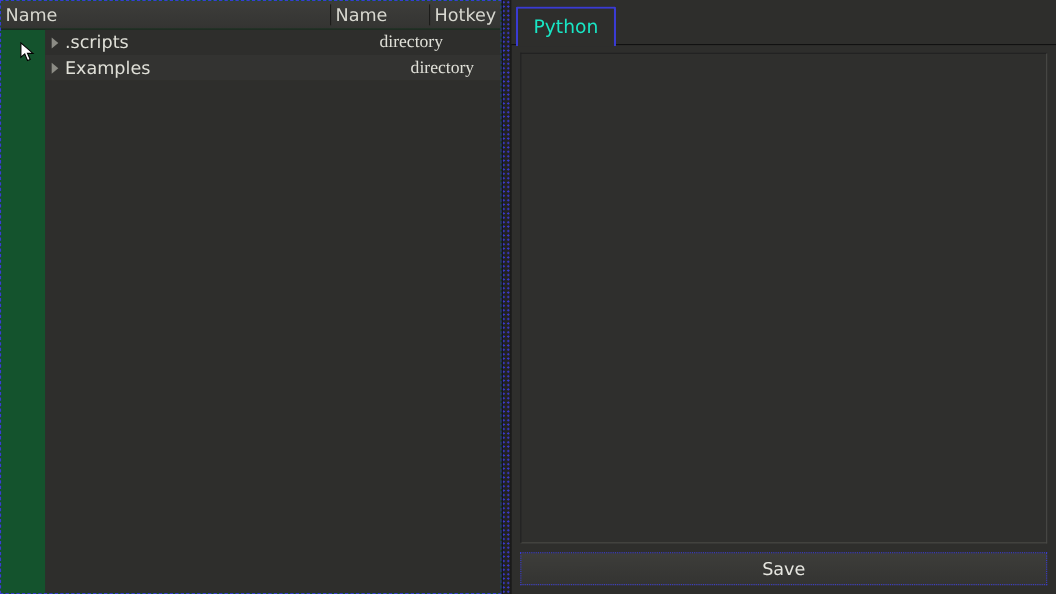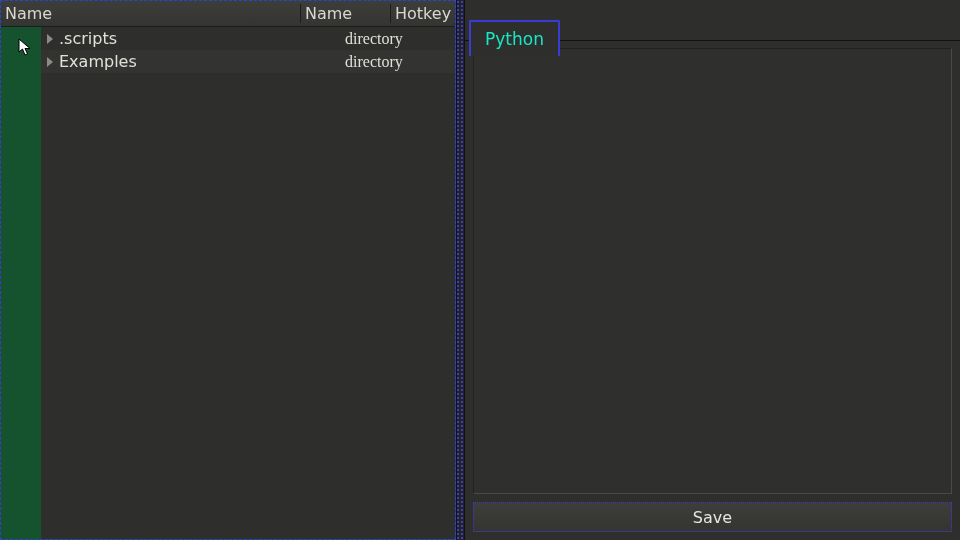--- a/index.html
+++ b/index.html
@@ -44,21 +44,21 @@
     background: #2e2e2c;
     overflow: hidden;
     margin-left: 40px;
   }
   .tree-row {
     display: flex;
     height: 23px;
     align-items: center;
     color:#e0e0d8;
   }
-  .tree-row.alt { background:#333331; }
+  .tree-row.alt { background:#333331;text-align:right; }
   .tree-row .cell-name { width:300px; display:flex; align-items:center; padding-left:6px; }
   .tree-row .cell-type { width:90px;  padding-left:4px;font-family:Liberation Serif, serif; }
   .tree-row .cell-hotkey { flex:1; }
   .disclosure {
     width:0;height:0;
     border-top:5px solid transparent;
     border-bottom:5px solid transparent;
     border-left:6px solid #8c8c85;
     margin-right:6px;
   }
@@ -90,21 +90,21 @@
     border: 2px solid #3a3bd4;
     border-bottom: none;
     display:flex;
     align-items:center;
     color:#19e6c5;
     background:#2e2e2c;
     border-radius:2px 2px 0 0;
     font-size:17px;
     margin-left:4px;
     position:relative;
-    top:16px;
+    top:2px;
     z-index:2;
   }
   .tab-strip-line {
     position:absolute;
     left:0; right:0; top:40px;
     border-top:1px solid #111;
   }
   .editor-frame {
     margin:8px;
     flex:1;

